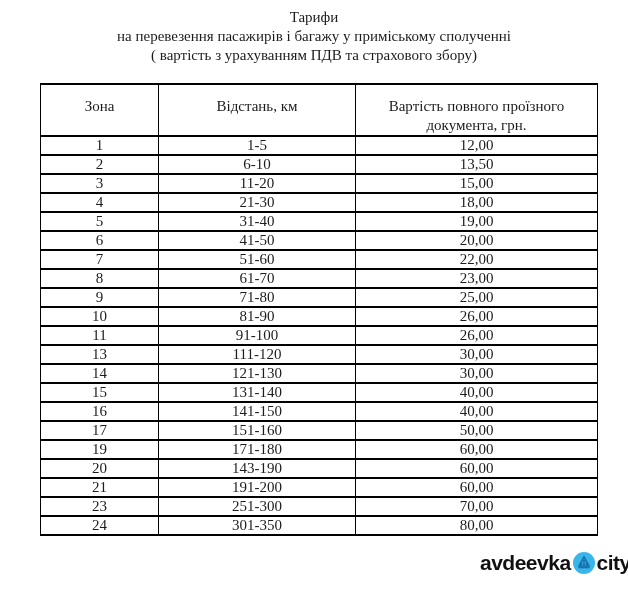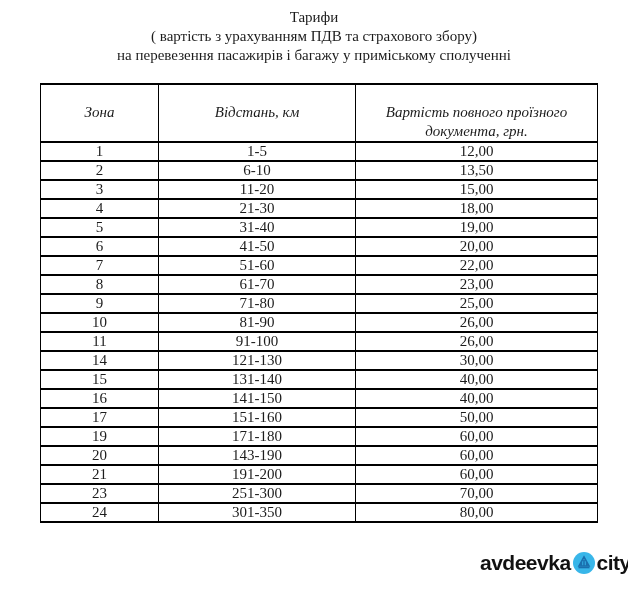--- a/index.html
+++ b/index.html
@@ -34,23 +34,22 @@
     border-right: 1px solid #000;
     border-top: 2px solid #000;
     border-bottom: 2px solid #000;
     text-align: center;
     padding: 0;
     font-weight: normal;
   }
   .tariff-table th {
     height: 40px;
     vertical-align: top;
-    padding-top: 18px;
+    padding-top: 12px;
     line-height: 19px;
-    font-style: italic;
   }
   .tariff-table th.col-cost { padding-left: 18px; padding-right: 18px; }
   .tariff-table tbody td {
     height: 17.6px;
     line-height: 17px;
     vertical-align: middle;
   }
   .col-zone { width: 118px; }
   .col-dist { width: 197px; }
   .col-cost { width: 242px; }
@@ -76,22 +75,22 @@
     flex: 0 0 auto;
   }
 </style>
 </head>
 <body>
 
 <div class="page">
 
   <div class="title-block">
     <div>Тарифи</div>
+    <div>на перевезення пасажирів і багажу у приміському сполученні</div>
     <div>( вартість з урахуванням ПДВ та страхового збору)</div>
-    <div>на перевезення пасажирів і багажу у приміському сполученні</div>
   </div>
 
   <table class="tariff-table">
     <colgroup>
       <col class="col-zone">
       <col class="col-dist">
       <col class="col-cost">
     </colgroup>
     <thead>
       <tr>
@@ -150,20 +149,25 @@
           <td>10</td>
           <td>81-90</td>
           <td>26,00</td>
         </tr>
         <tr>
           <td>11</td>
           <td>91-100</td>
           <td>26,00</td>
         </tr>
         <tr>
+          <td>13</td>
+          <td>111-120</td>
+          <td>30,00</td>
+        </tr>
+        <tr>
           <td>14</td>
           <td>121-130</td>
           <td>30,00</td>
         </tr>
         <tr>
           <td>15</td>
           <td>131-140</td>
           <td>40,00</td>
         </tr>
         <tr>

